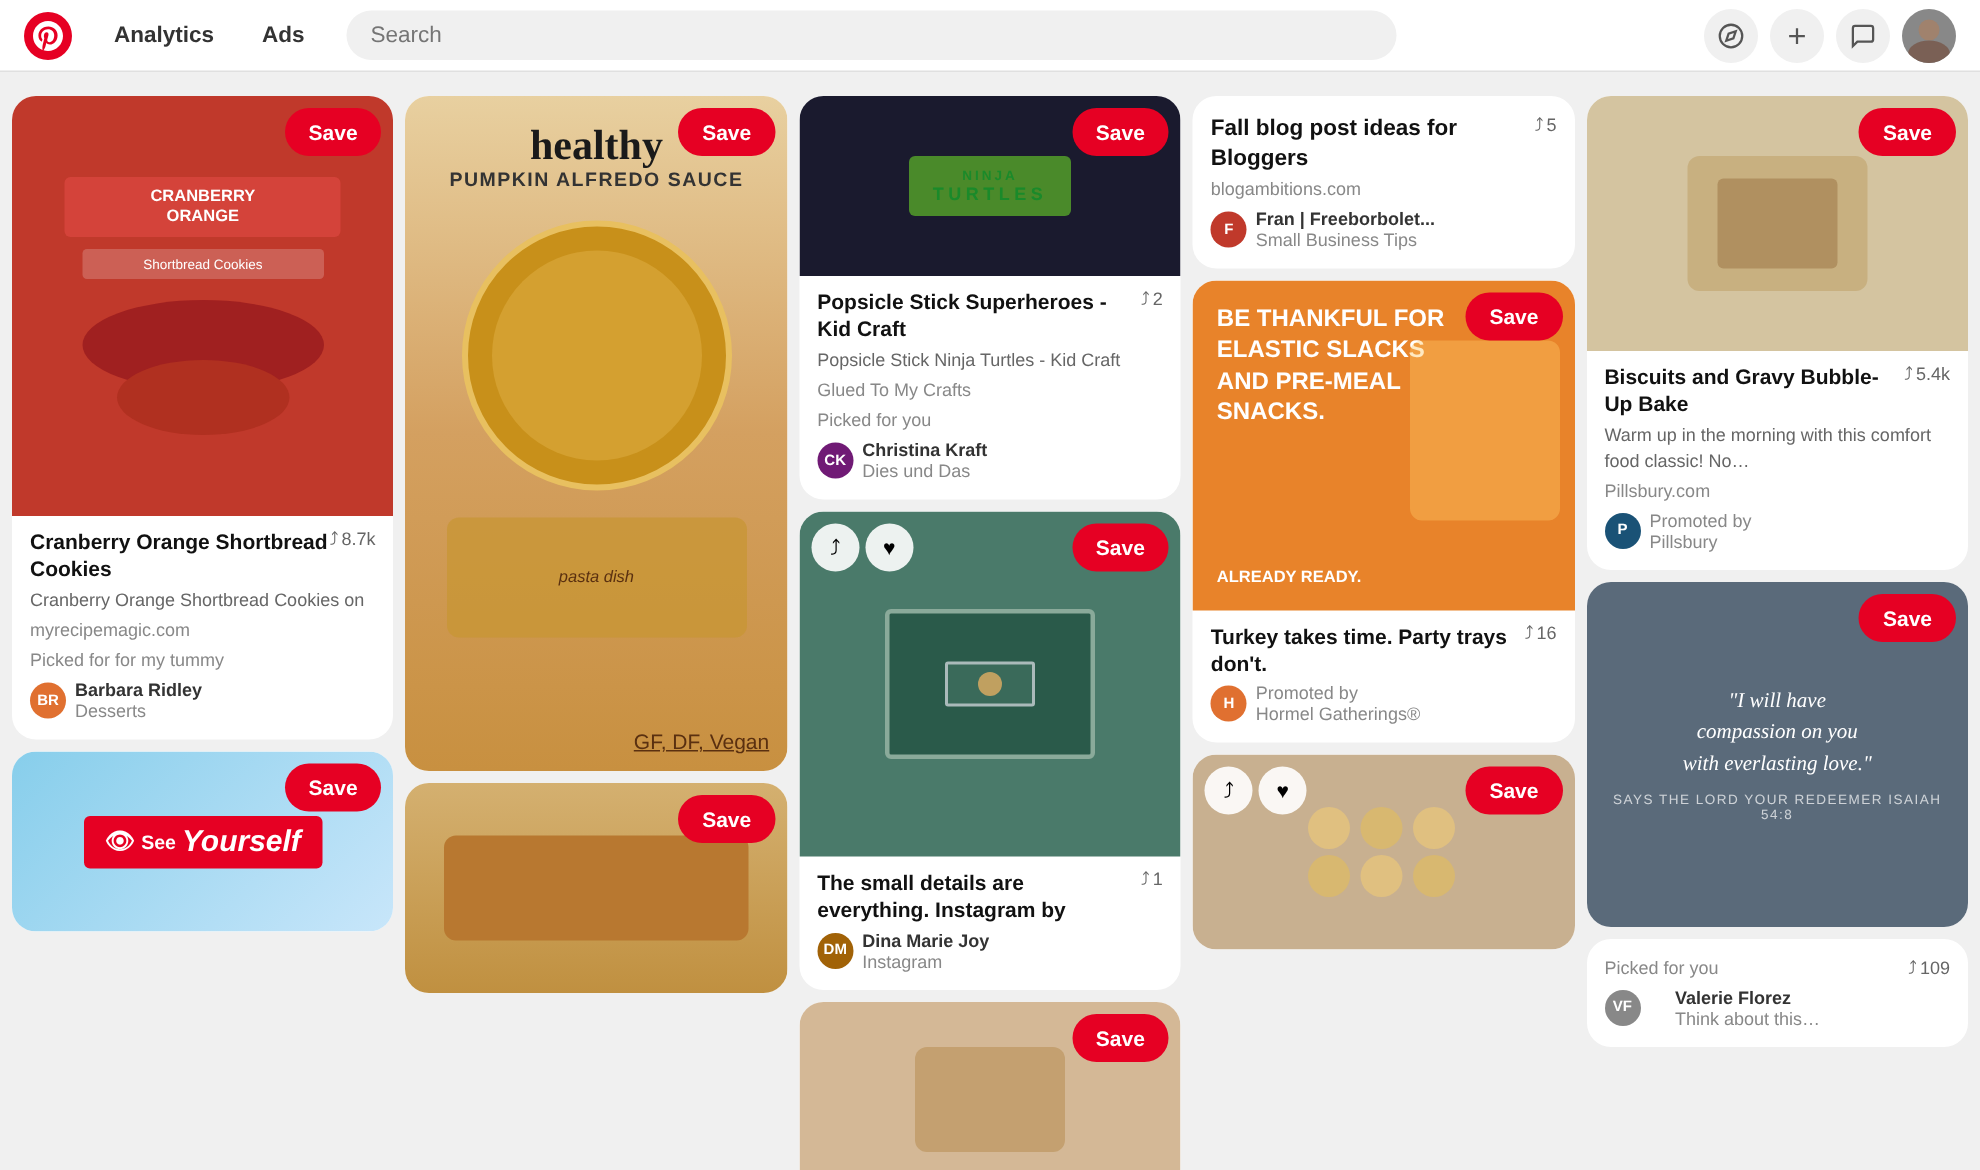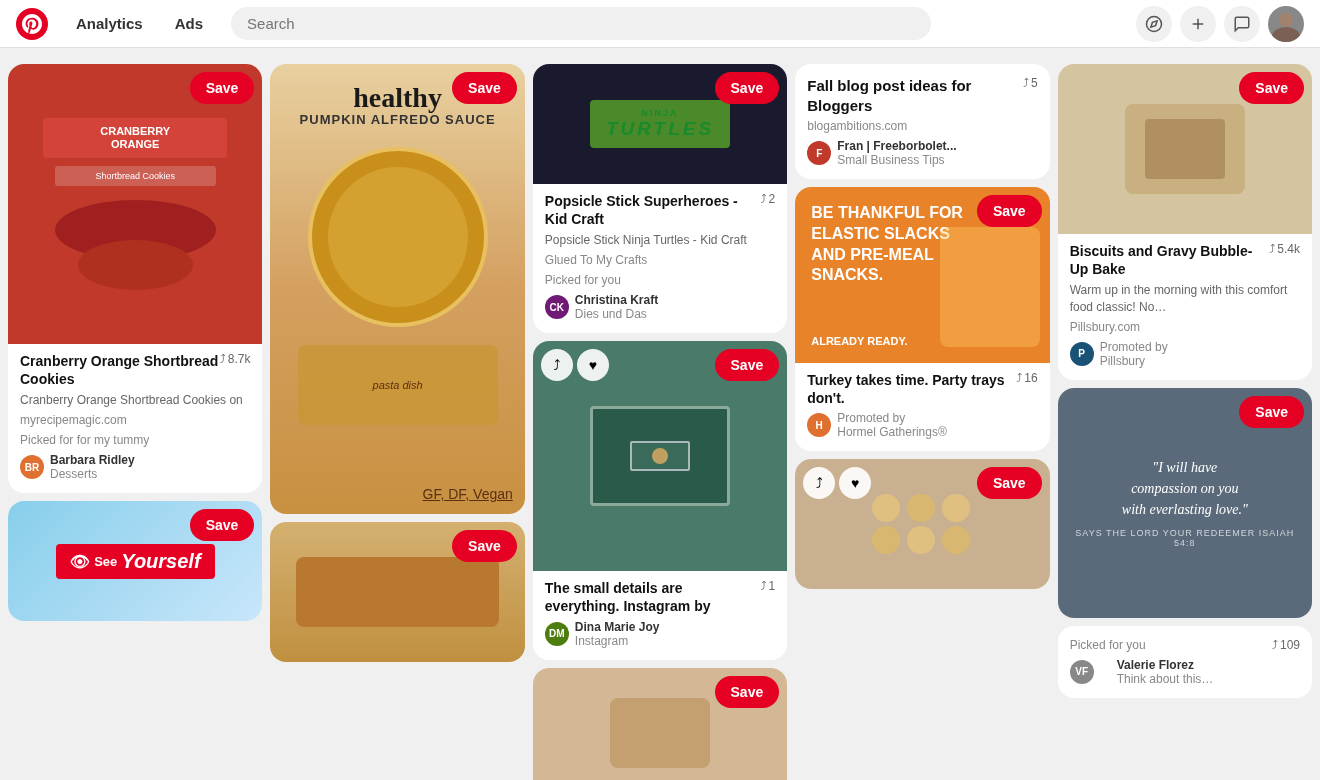--- a/index.html
+++ b/index.html
@@ -229,21 +229,21 @@
       </div>
 
     </div>
 
     <div class="column">
 
       <div class="pin-card">
         <div class="pin-img" style="height:120px; background:#1a1a2e; position:relative; display:flex; align-items:center; justify-content:center;">
           <div style="background:#4a8a2a;padding:8px 16px;border-radius:4px;text-align:center;">
             <div style="color:#1a8a2a;font-size:9px;font-weight:bold;letter-spacing:2px;">NINJA</div>
-            <div style="color:#1a8a2a;font-size:19px;font-weight:900;letter-spacing:3px;font-style:italic;">TURTLES</div>
+            <div style="color:#1a8a2a;font-size:12px;font-weight:900;letter-spacing:3px;">TURTLES</div>
           </div>
           <div class="card-actions-overlay"></div>
           <button class="save-btn">Save</button>
         </div>
         <div class="pin-info">
           <div class="pin-title-row">
             <div class="pin-title">Popsicle Stick Superheroes - Kid Craft</div>
             <span class="count-badge">⤴ <span>2</span></span>
           </div>
           <div class="pin-desc">Popsicle Stick Ninja Turtles - Kid Craft</div>
@@ -273,21 +273,21 @@
             <div class="action-btn">⤴</div>
             <div class="action-btn">♥</div>
           </div>
         </div>
         <div class="pin-info">
           <div class="pin-title-row">
             <div class="pin-title">The small details are everything. Instagram by</div>
             <span class="count-badge">⤴ <span>1</span></span>
           </div>
           <div class="user-info">
-            <div class="user-avatar" style="background:#4d7c0f;">
+            <div class="user-avatar" style="background:#a16207;">
               <span>DM</span>
             </div>
             <div>
               <div class="user-name">Dina Marie Joy</div>
               <div class="user-board">Instagram</div>
             </div>
           </div>
         </div>
       </div>
 
@@ -316,21 +316,21 @@
             </div>
             <div>
               <div class="user-name">Fran | Freeborbolet...</div>
               <div class="user-board">Small Business Tips</div>
             </div>
           </div>
         </div>
       </div>
 
       <div class="pin-card">
-        <div class="pin-img" style="height:176px; background:#e8832a; position:relative; display:flex; flex-direction:column; align-items:flex-start; justify-content:flex-start; padding:16px;">
+        <div class="pin-img" style="height:220px; background:#e8832a; position:relative; display:flex; flex-direction:column; align-items:flex-start; justify-content:flex-start; padding:16px;">
           <div style="color:white;font-size:16px;font-weight:900;line-height:1.3;max-width:160px;margin-bottom:12px;">BE THANKFUL FOR ELASTIC SLACKS AND PRE-MEAL SNACKS.</div>
           <div style="position:absolute;right:10px;top:40px;width:100px;height:120px;background:rgba(255,200,100,0.4);border-radius:8px;"></div>
           <div style="position:absolute;bottom:16px;left:16px;color:white;font-size:11px;font-weight:700;">ALREADY READY.</div>
           <div class="card-actions-overlay"></div>
           <button class="save-btn">Save</button>
         </div>
         <div class="pin-info">
           <div class="pin-title-row">
             <div class="pin-title">Turkey takes time. Party trays don't.</div>
             <span class="count-badge">⤴ <span>16</span></span>

